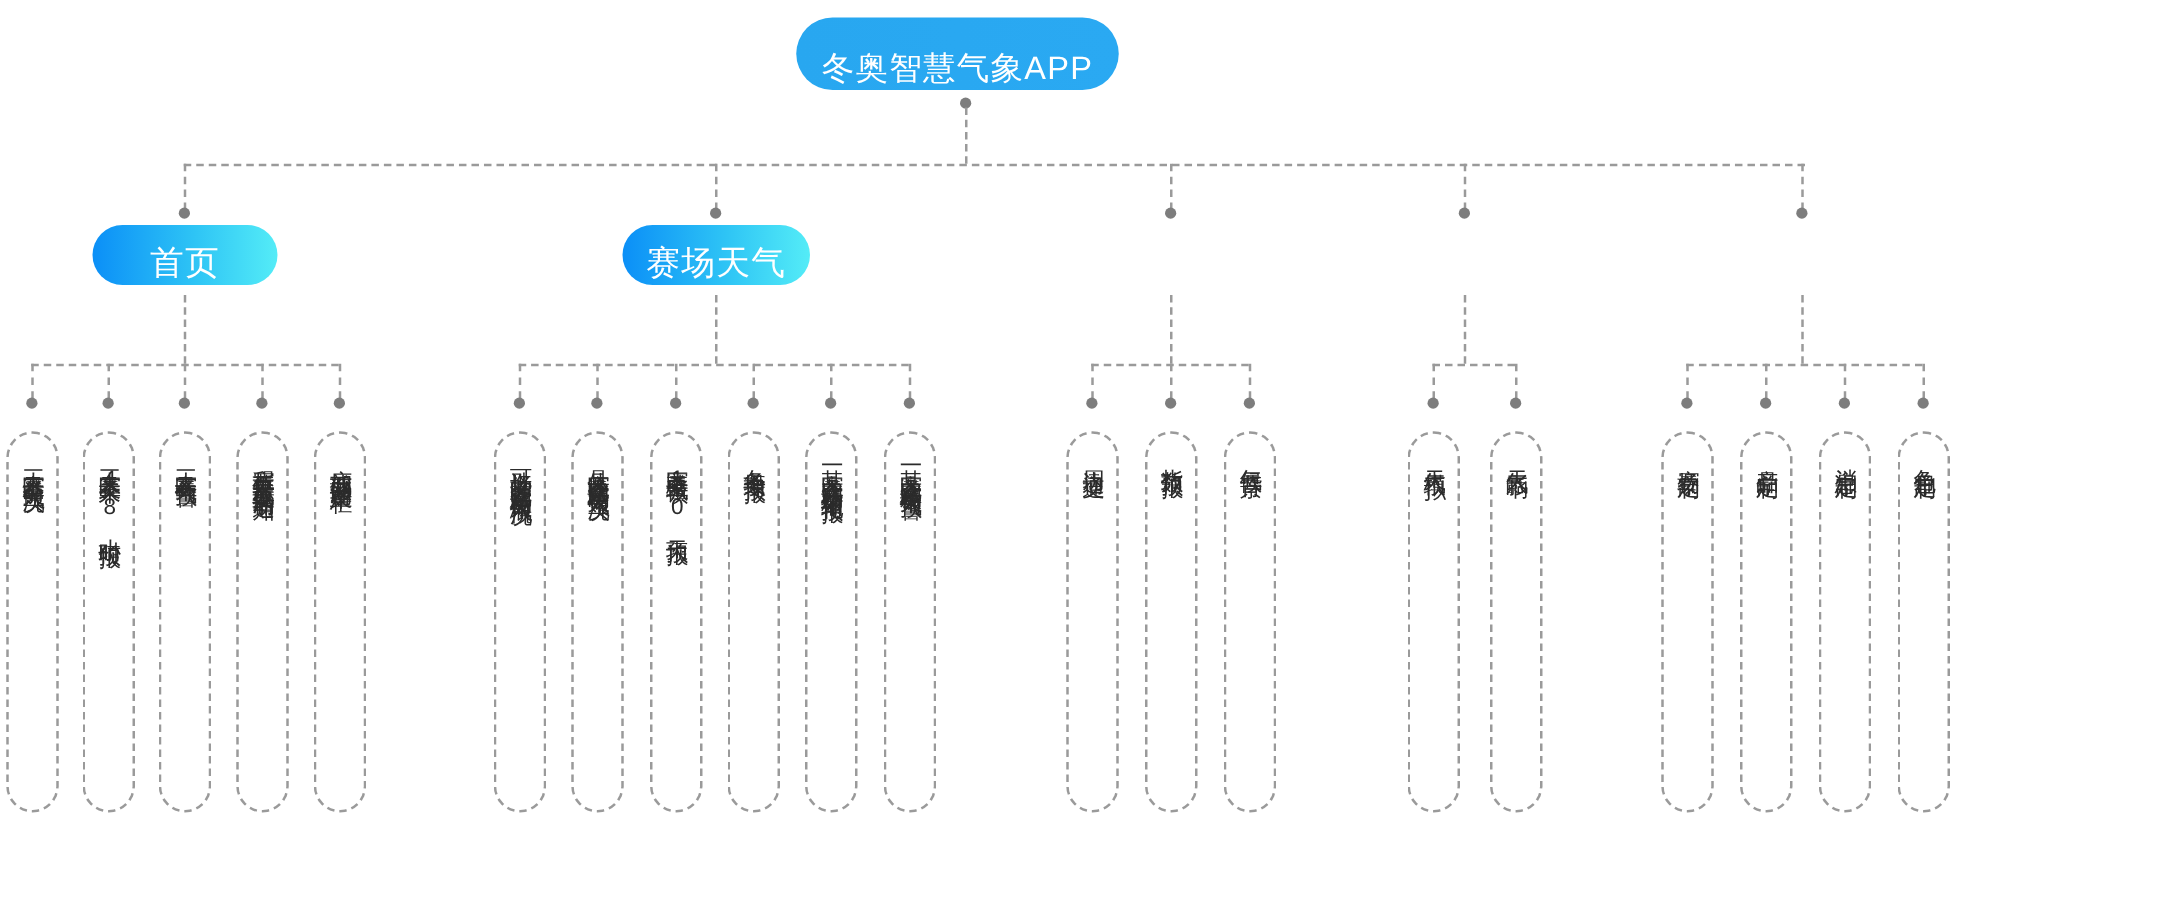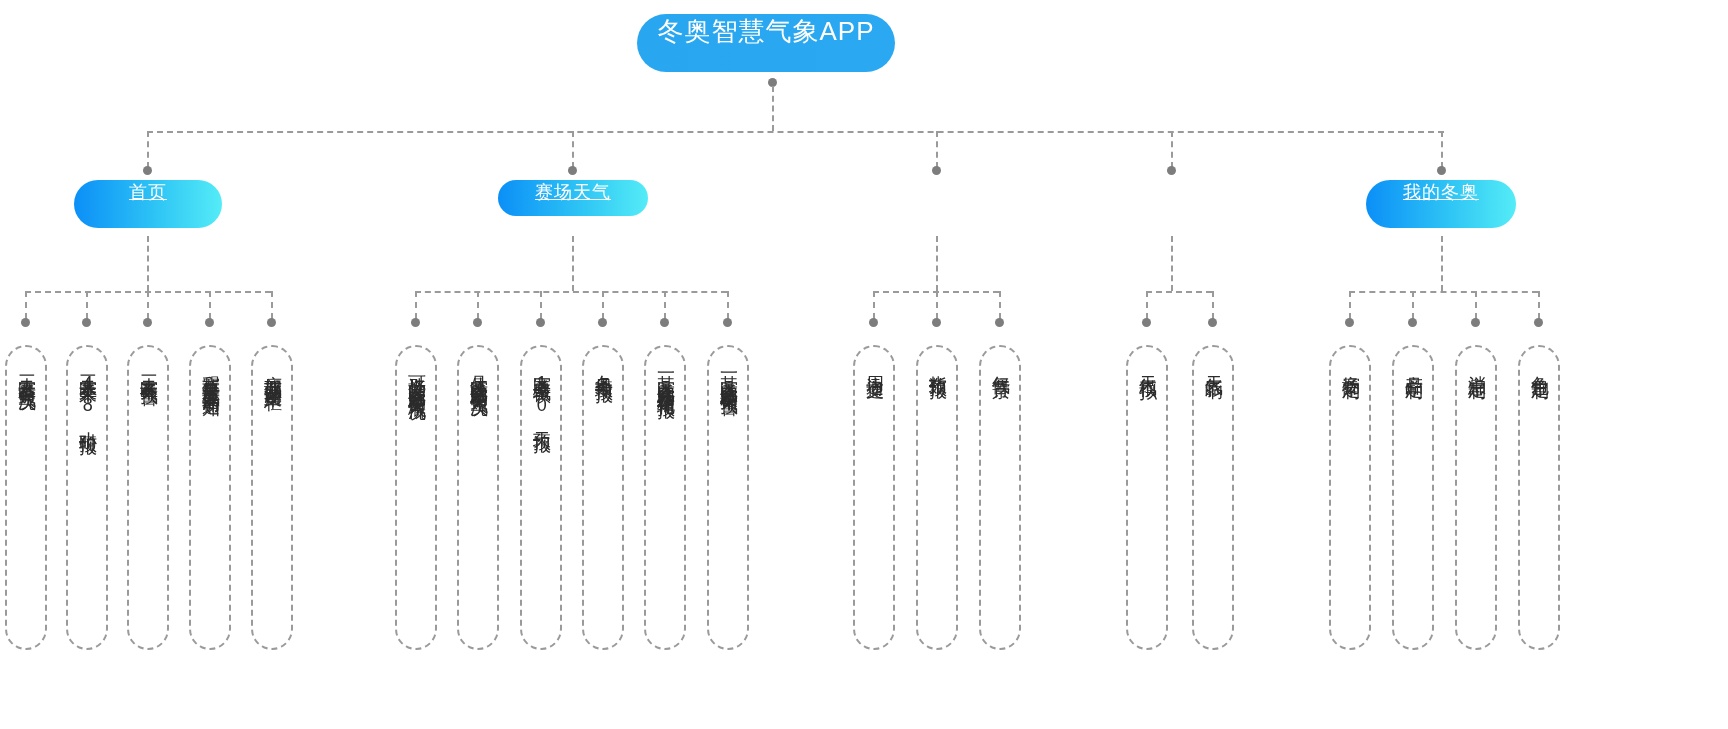--- a/index.html
+++ b/index.html
@@ -8,42 +8,41 @@
     background:#ffffff;
     font-family:"Liberation Sans","DejaVu Sans",sans-serif;
     overflow:hidden;
     position:relative;
   }
   #canvas{position:absolute;left:0;top:0;width:1728px;height:729px;}
 
   
   .root-node{
     position:absolute;
-    display:flex;align-items:flex-start;justify-content:center;
+    display:flex;align-items:flex-end;justify-content:center;
     box-sizing:border-box;
     background:linear-gradient(90deg,#28a7f0 0%,#2aa9f2 100%);
     border-radius:32px;
     color:#ffffff;
     font-size:26px;
     letter-spacing:1px;
     white-space:nowrap;
   }
 
   
   .l2-node{
     position:absolute;
-    display:flex;align-items:flex-start;justify-content:center;
+    display:flex;align-items:flex-end;justify-content:center;
     box-sizing:border-box;
     background:linear-gradient(90deg,#0b8ff7 0%,#2ec4f5 55%,#54ecf7 100%);
     border-radius:28px;
     color:#ffffff;
-    font-size:18px;
+    font-size:27px;
     letter-spacing:1px;
     white-space:nowrap;
-    text-decoration:underline;
   }
 
   
   .leaf-node{
     position:absolute;
     box-sizing:border-box;
     border:2px dashed #9a9a9a;
     border-radius:26px;
     background:transparent;
     display:flex;
@@ -102,25 +101,22 @@
   <div class="v-dash" style="left:936px;top:131px;height:37px;"></div>
   <div class="dot" style="left:932px;top:166px;"></div>
   <div class="v-dash" style="left:1171px;top:131px;height:37px;"></div>
   <div class="dot" style="left:1167px;top:166px;"></div>
   <div class="v-dash" style="left:1441px;top:131px;height:37px;"></div>
   <div class="dot" style="left:1437px;top:166px;"></div>
 
   <div class="l2-node" style="left:74px;top:180px;width:148px;height:48px;">
     <span>首页</span>
   </div>
-  <div class="l2-node" style="left:498px;top:180px;width:150px;height:36px;">
+  <div class="l2-node" style="left:498px;top:180px;width:150px;height:48px;">
     <span>赛场天气</span>
-  </div>
-  <div class="l2-node" style="left:1366px;top:180px;width:150px;height:48px;">
-    <span>我的冬奥</span>
   </div>
 
   <div class="v-dash" style="left:147px;top:236px;height:55px;"></div>
   <div class="h-dash" style="left:25px;top:291px;width:246px;"></div>
   <div class="v-dash" style="left:25px;top:291px;height:28px;"></div>
   <div class="dot" style="left:21px;top:318px;"></div>
   <div class="v-dash" style="left:86px;top:291px;height:28px;"></div>
   <div class="dot" style="left:82px;top:318px;"></div>
   <div class="v-dash" style="left:147px;top:291px;height:28px;"></div>
   <div class="dot" style="left:143px;top:318px;"></div>

